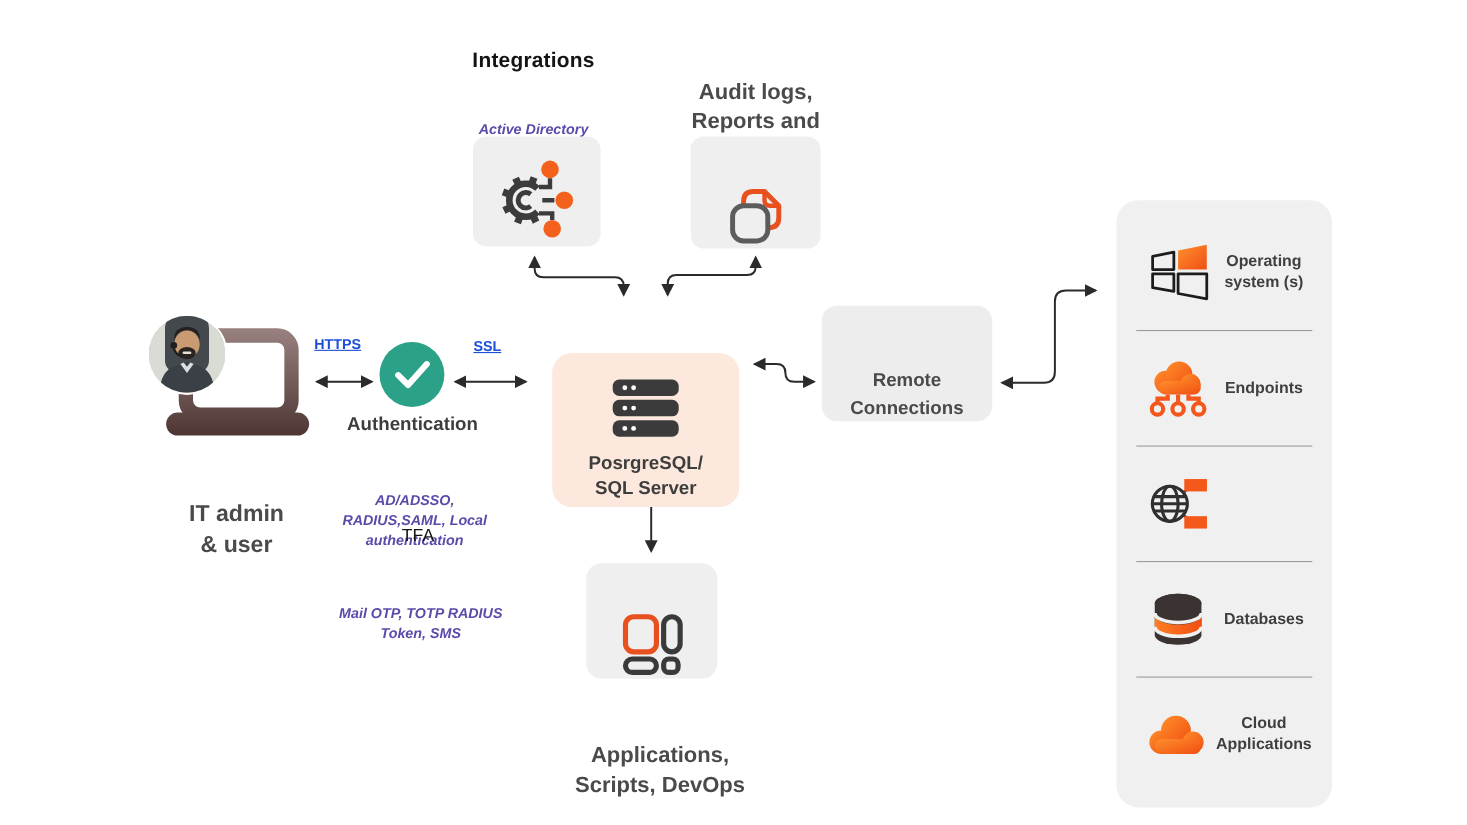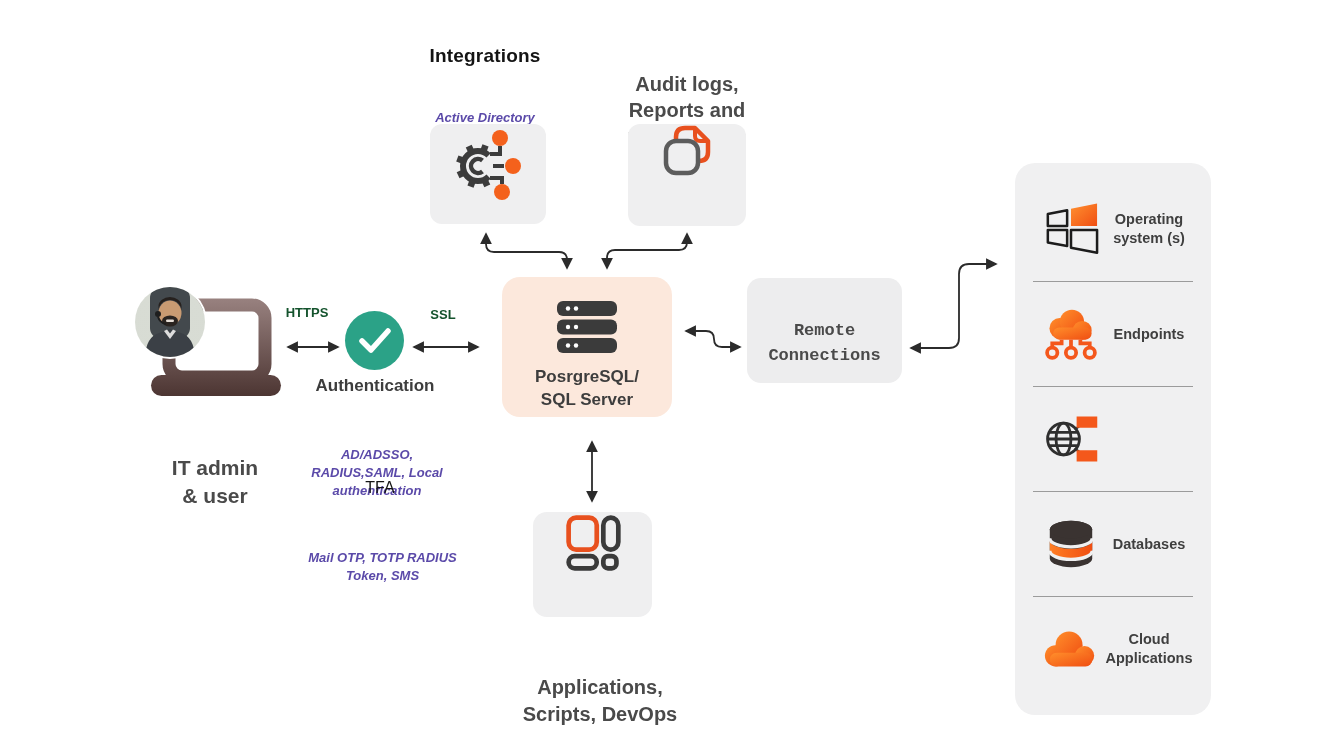--- a/index.html
+++ b/index.html
@@ -4,27 +4,27 @@
 <style>
   html,body{margin:0;padding:0;background:#fff;}
   #canvas{
     position:relative;width:1334px;height:750px;background:#ffffff;overflow:hidden;
     font-family:"Liberation Sans","DejaVu Sans",sans-serif;
   }
   .abs{position:absolute;}
   .pre{white-space:pre-line;margin-top:40px;}
   .center{text-align:center;}
 
-  .node{background:#efeff0;border-radius:14px;display:flex;align-items:flex-start;justify-content:center;font-family:Liberation Mono, monospace;}
-  .peach{background:#fce8dc;border-radius:18px;}
+  .node{background:#efeff0;border-radius:14px;display:flex;align-items:flex-end;justify-content:center;}
+  .peach{background:#fce8dc;border-radius:18px;margin-top:44px;}
 
   .title-black{font-size:19px;font-weight:700;color:#141414;letter-spacing:.2px;}
   .title-gray{font-size:20px;font-weight:700;color:#4a4a4a;line-height:26px;}
   .purple{font-size:13px;font-weight:700;color:#5b4aa9;line-height:18px;font-style:italic;}
-  .link-label{font-size:13px;font-weight:700;color:#14532d;}
+  .link-label{font-size:13px;font-weight:700;color:#1d4ed8;text-decoration:underline;}
   .heading-sm{font-size:17px;font-weight:700;color:#3d3d3d;}
 
   .check-circle{width:59px;height:59px;border-radius:50%;background:#2ba287;
     display:flex;align-items:center;justify-content:center;}
   .avatar{width:70px;height:70px;border-radius:50%;overflow:hidden;box-shadow:0 0 0 2px #ffffff;}
 
   .panel{background:#f0f0f1;border-radius:20px;display:flex;flex-direction:column;
     padding:14px 0;box-sizing:border-box;}
   .panel-row{flex:1;display:flex;align-items:center;padding-left:26px;}
   .panel-icon{width:60px;height:60px;flex:0 0 60px;display:flex;align-items:center;justify-content:center;}
@@ -188,21 +188,21 @@
         <rect x="6" y="5" width="30" height="34" rx="8" fill="none" stroke="#e8501e" stroke-width="5"></rect>
         <rect x="43" y="5" width="16" height="34" rx="8" fill="none" stroke="#3a3a3a" stroke-width="5"></rect>
         <rect x="6" y="46" width="30" height="13" rx="6.5" fill="none" stroke="#3a3a3a" stroke-width="5"></rect>
         <rect x="43" y="46" width="14" height="13" rx="5" fill="none" stroke="#3a3a3a" stroke-width="5"></rect>
       </svg>
     </span>
   </div>
   <div class="abs title-gray center pre" style="left:495px;top:634px;width:210px;line-height:27px;">Applications,
 Scripts, DevOps</div>
 
-  <div class="abs panel" style="left:1015px;top:163px;width:196px;height:552px;">
+  <div class="abs panel" style="left:1015px;top:182px;width:196px;height:552px;">
 
     <div class="panel-row">
       <span class="panel-icon">
         <svg width="58" height="56" viewBox="0 0 60 58">
           <defs>
             <linearGradient id="winGrad" x1="0" y1="0" x2="1" y2="1">
               <stop offset="0" stop-color="#ff9130"></stop>
               <stop offset="1" stop-color="#f04e12"></stop>
             </linearGradient>
           </defs>

